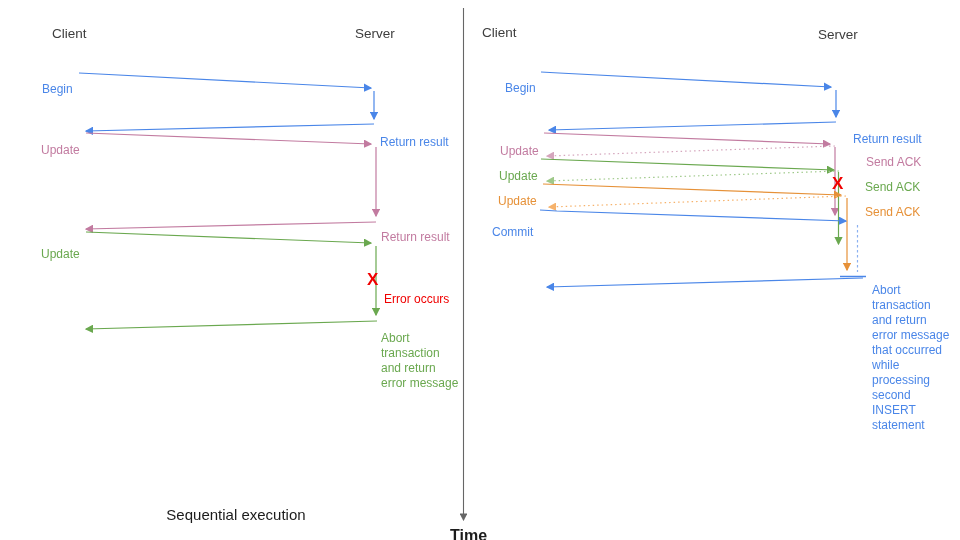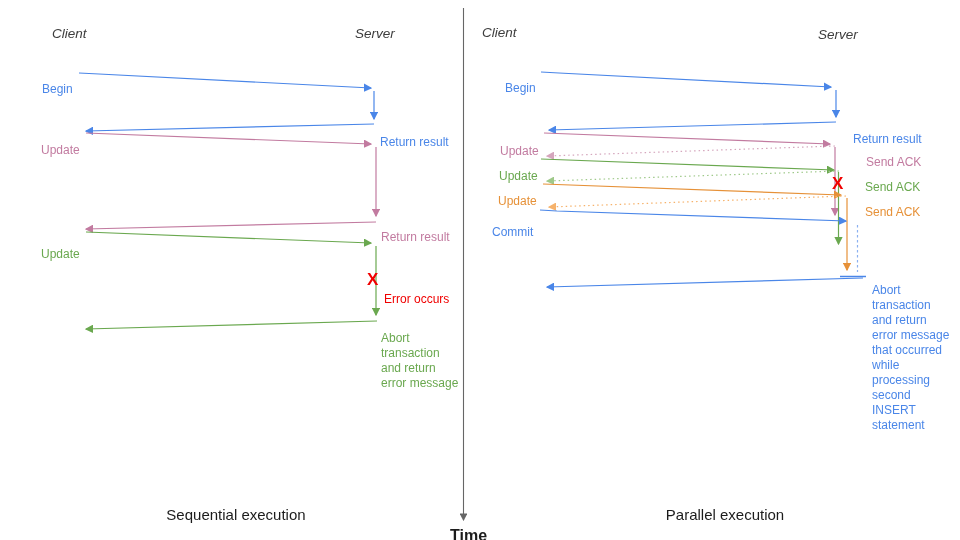--- a/index.html
+++ b/index.html
@@ -2,21 +2,21 @@
 <html><head>
 <meta charset="utf-8">
 <style>
   html,body{margin:0;padding:0;background:#ffffff;}
   #canvas{
     position:relative;width:960px;height:540px;background:#ffffff;overflow:hidden;
     font-family:"Liberation Sans","DejaVu Sans",sans-serif;
   }
   #wires{position:absolute;left:0;top:0;width:960px;height:540px;}
   .lbl{position:absolute;font-size:12px;line-height:13px;white-space:nowrap;margin-top:18px;}
-  .hdr{position:absolute;font-size:13.5px;font-style:italic;color:#3d3d3d;}
+  .hdr{position:absolute;font-size:13.5px;color:#3d3d3d;}
   .caption{position:absolute;font-size:15px;color:#1c1c1c;text-align:center;width:220px;}
   .multiline{white-space:pre-line;line-height:15px;}
   .c-blue{color:#4a86e8;}
   .c-pink{color:#c27ba0;}
   .c-green{color:#6aa84f;}
   .c-orange{color:#e69138;}
   .c-red{color:#f00000;}
   .xmark{position:absolute;font-size:17px;font-weight:bold;color:#f00000;line-height:17px;}
   .time-lbl{position:absolute;font-size:16px;color:#1c1c1c;font-weight:bold;}
 </style>
@@ -125,17 +125,16 @@
 transaction
 and return
 error message
 that occurred
 while
 processing
 second
 INSERT
 statement</div>
 
-  <div class="caption" style="left:615px;top:506px;">Parallel execution</div>
 
   <div class="time-lbl" style="left:450px;top:527px;">Time</div>
 
 </div>
 
 </body></html>

